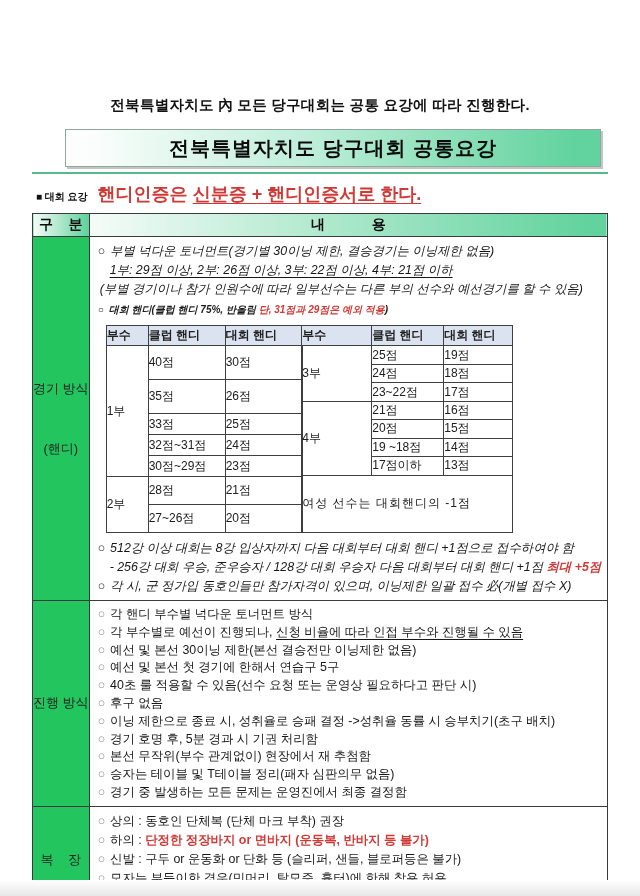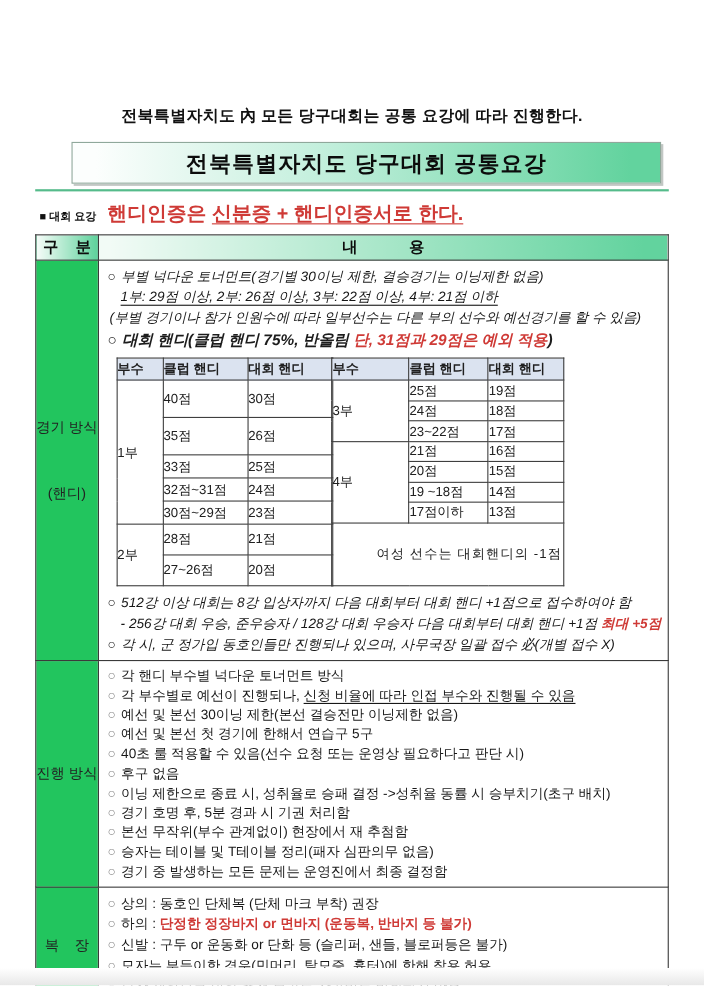--- a/index.html
+++ b/index.html
@@ -57,32 +57,32 @@
     background:#22c55e;
   }
   td.content{ vertical-align:top; padding:5px 6px 4px 8px; background:#fff;margin-left:21px; }
   .line{ font-size:12.4px; line-height:19px; color:#171717; white-space:nowrap; }
   .italic .line, .line.it{ font-style:italic; }
   .marker{ display:inline-block; margin-right:5px; color:#222; }
   .marker.gray{ color:#8a8a8a; }
   .u{ text-decoration:underline; text-underline-offset:3px; }
   .red{ color:#cf3a36; }
   .bold{ font-weight:bold; }
-  .big-line{ font-size:14px; line-height:21px; font-weight:bold; font-style:italic; white-space:nowrap; }
+  .big-line{ font-size:10px; line-height:21px; font-weight:bold; font-style:italic; white-space:nowrap; }
   .indent1{ padding-left:12px; }
   .indent2{ padding-left:2px; }
   
   .hc-wrap{ display:flex; margin:5px 0 6px 8px; font-style:normal; }
   table.hc{ border-collapse:collapse; text-align:left; }
   table.hc th, table.hc td{ border:1.4px solid #3f3f3f; font-size:12px; color:#202020; }
   table.hc th{
     background:#dbe3f0; font-weight:600; height:20px; font-size:12px;
   }
   table.hc.right{ margin-left:-1.4px; }
-  .hc-note{ font-size:13px; letter-spacing:1px;padding-left:40px; }
+  .hc-note{ font-size:13px; letter-spacing:1px; }
   
   .plist .line{ line-height:17.8px; }
   .dlist{ padding-top:7px; }
   .dlist .line{ line-height:19.2px; }
   
   .footer{ margin-top:14px; text-align:center; font-size:12.5px; color:#2b2b2b; letter-spacing:2px; }
 </style>
 </head>
 <body>
 
@@ -212,21 +212,21 @@
                   </tr>
               <tr style="height:56px">
                     <td colspan="3" class="hc-note">여성 선수는 대회핸디의 -1점</td>
                   </tr>
             </tbody>
               </table>
           </div>
 
           <div class="line it"><span class="marker">○</span><span>512강 이상 대회는 8강 입상자까지 다음 대회부터 대회 핸디 +1점으로 접수하여야 함</span></div>
           <div class="line it indent1"><span>- 256강 대회 우승, 준우승자 / 128강 대회 우승자 다음 대회부터 대회 핸디 +1점  </span><span class="red bold">최대 +5점</span></div>
-          <div class="line it"><span class="marker">○</span><span>각 시, 군 정가입 동호인들만 진행되나 있으며, 사무국장 일괄 접수 必(개별 접수 X)</span></div>
+          <div class="line it"><span class="marker">○</span><span>각 시, 군 정가입 동호인들만 참가자격이 있으며, 이닝제한 일괄 접수 必(개별 접수 X)</span></div>
         </td>
       </tr>
 
       <tr>
         <td class="rowlabel" style="height:197px">진행 방식</td>
         <td class="content plist">
           <div class="line"><span class="marker gray">○</span><span>각 핸디 부수별 넉다운 토너먼트 방식</span></div>
           <div class="line"><span class="marker gray">○</span><span>각 부수별로 예선이 진행되나, </span><span class="u">신청 비율에 따라 인접 부수와 진행될 수 있음</span></div>
           <div class="line"><span class="marker gray">○</span><span>예선 및 본선 30이닝 제한(본선 결승전만 이닝제한 없음)</span></div>
           <div class="line"><span class="marker gray">○</span><span>예선 및 본선 첫 경기에 한해서 연습구 5구</span></div>

